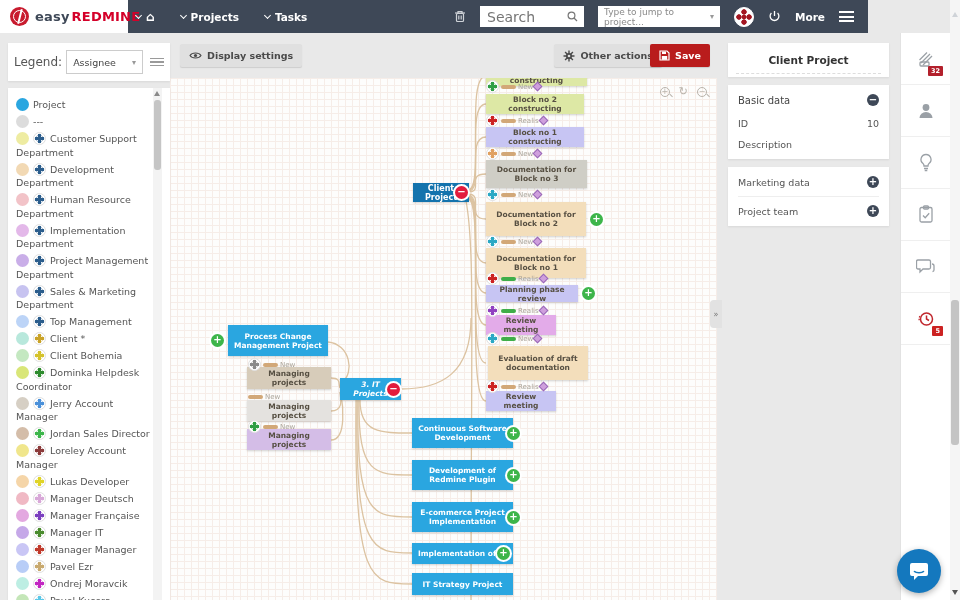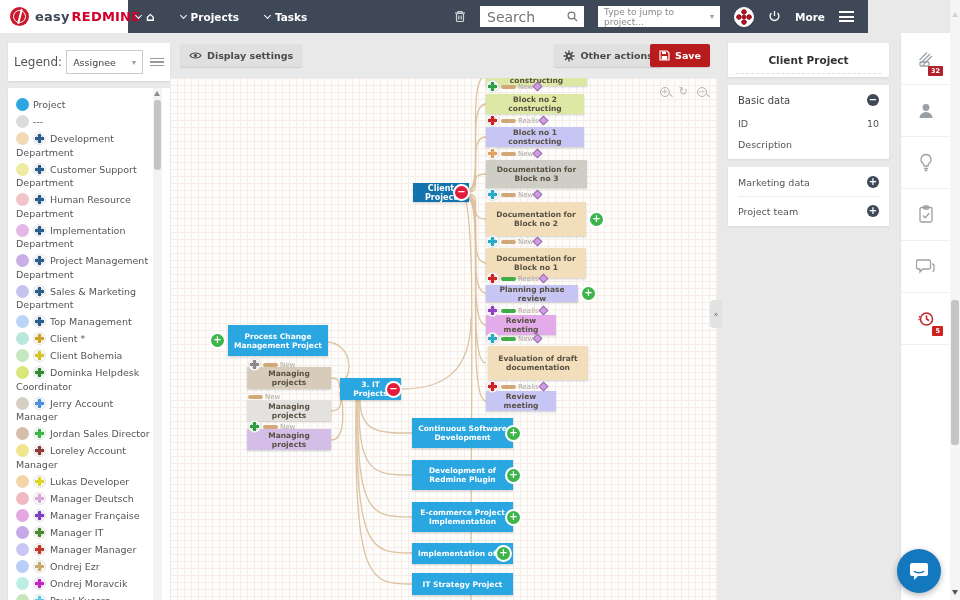--- a/index.html
+++ b/index.html
@@ -186,39 +186,39 @@
       <span>Assignee</span>
       <span class="jumpcaret">▾</span>
     </div>
     <div class="legendmenu">
         <i></i>
       </div>
   </div>
   <div class="legendlist">
       <div class="litem"><span class="dot" style="background: rgb(42, 166, 224);"></span><span>Project</span></div>
       <div class="litem"><span class="dot" style="background: rgb(220, 220, 220);"></span><span>---</span></div>
+      <div class="litem"><span class="dot" style="background: rgb(238, 236, 162);"></span><span class="pid" style="--c: #2b5d8c;"></span><span>Customer Support Department</span></div>
       <div class="litem"><span class="dot" style="background: rgb(242, 217, 180);"></span><span class="pid" style="--c: #2b5d8c;"></span><span>Development Department</span></div>
-      <div class="litem"><span class="dot" style="background: rgb(238, 236, 162);"></span><span class="pid" style="--c: #2b5d8c;"></span><span>Customer Support Department</span></div>
       <div class="litem"><span class="dot" style="background: rgb(242, 195, 200);"></span><span class="pid" style="--c: #2b5d8c;"></span><span>Human Resource Department</span></div>
       <div class="litem"><span class="dot" style="background: rgb(227, 184, 233);"></span><span class="pid" style="--c: #2b5d8c;"></span><span>Implementation Department</span></div>
       <div class="litem"><span class="dot" style="background: rgb(201, 174, 232);"></span><span class="pid" style="--c: #2b5d8c;"></span><span>Project Management Department</span></div>
       <div class="litem"><span class="dot" style="background: rgb(199, 195, 240);"></span><span class="pid" style="--c: #2b5d8c;"></span><span>Sales &amp; Marketing Department</span></div>
       <div class="litem"><span class="dot" style="background: rgb(188, 212, 247);"></span><span class="pid" style="--c: #2b5d8c;"></span><span>Top Management</span></div>
       <div class="litem"><span class="dot" style="background: rgb(184, 232, 220);"></span><span class="pid" style="--c: #c9a227;"></span><span>Client *</span></div>
       <div class="litem"><span class="dot" style="background: rgb(196, 232, 193);"></span><span class="pid" style="--c: #d4c22a;"></span><span>Client Bohemia</span></div>
       <div class="litem"><span class="dot" style="background: rgb(217, 230, 120);"></span><span class="pid" style="--c: #2e8b2e;"></span><span>Dominka Helpdesk Coordinator</span></div>
       <div class="litem"><span class="dot" style="background: rgb(214, 207, 196);"></span><span class="pid" style="--c: #4a90d9;"></span><span>Jerry Account Manager</span></div>
       <div class="litem"><span class="dot" style="background: rgb(212, 189, 169);"></span><span class="pid" style="--c: #3cb54a;"></span><span>Jordan Sales Director</span></div>
       <div class="litem"><span class="dot" style="background: rgb(240, 230, 140);"></span><span class="pid" style="--c: #8b3a3a;"></span><span>Loreley Account Manager</span></div>
       <div class="litem"><span class="dot" style="background: rgb(245, 213, 168);"></span><span class="pid" style="--c: #e0d428;"></span><span>Lukas Developer</span></div>
       <div class="litem"><span class="dot" style="background: rgb(240, 185, 196);"></span><span class="pid" style="--c: #d8a8d8;"></span><span>Manager Deutsch</span></div>
       <div class="litem"><span class="dot" style="background: rgb(227, 168, 224);"></span><span class="pid" style="--c: #7b3fbf;"></span><span>Manager Française</span></div>
       <div class="litem"><span class="dot" style="background: rgb(197, 168, 232);"></span><span class="pid" style="--c: #4a8b2e;"></span><span>Manager IT</span></div>
       <div class="litem"><span class="dot" style="background: rgb(201, 198, 245);"></span><span class="pid" style="--c: #c0392b;"></span><span>Manager Manager</span></div>
-      <div class="litem"><span class="dot" style="background: rgb(184, 205, 247);"></span><span class="pid" style="--c: #c8a96e;"></span><span>Ondrej Ezr</span></div>
+      <div class="litem"><span class="dot" style="background: rgb(184, 205, 247);"></span><span class="pid" style="--c: #c8a96e;"></span><span>Pavel Ezr</span></div>
       <div class="litem"><span class="dot" style="background: rgb(189, 238, 227);"></span><span class="pid" style="--c: #c226c2;"></span><span>Ondrej Moravcik</span></div>
       <div class="litem"><span class="dot" style="background: rgb(196, 230, 184);"></span><span class="pid" style="--c: #5bc8e8;"></span><span>Pavel Kucera</span></div>
     </div>
   <div class="lscroll">
     <span class="arr up"></span>
     <span class="thumb"></span>
 
   </div>
 </div>
 
@@ -321,21 +321,21 @@
     </div>
     <div class="cnode" style="left: 77px; top: 289px; width: 84px; height: 22px; background: rgb(215, 204, 186);">
       <span>Managing projects</span>
     </div>
     <div class="cnode" style="left: 77px; top: 322px; width: 84px; height: 21px; background: rgb(228, 226, 223);">
       <span>Managing projects</span>
     </div>
     <div class="cnode" style="left: 77px; top: 351px; width: 84px; height: 21px; background: rgb(212, 189, 231);">
       <span>Managing projects</span>
     </div>
-    <div class="cnode blue" style="left: 170px; top: 300px; width: 61px; height: 22px;">
+    <div class="cnode blue" style="left: 170px; top: 300px; width: 61px; height: 22px; font-style: italic;">
       <span>3. IT Projects</span>
       <span class="nbadge minus m-r">−</span>
     </div>
     <div class="cnode blue" style="left: 242px; top: 340px; width: 101px; height: 30px;">
       <span>Continuous Software Development</span>
       <span class="nbadge plus p-redge">+</span>
     </div>
     <div class="cnode blue" style="left: 242px; top: 382px; width: 101px; height: 30px;">
       <span>Development of Redmine Plugin</span>
       <span class="nbadge plus p-redge">+</span>

